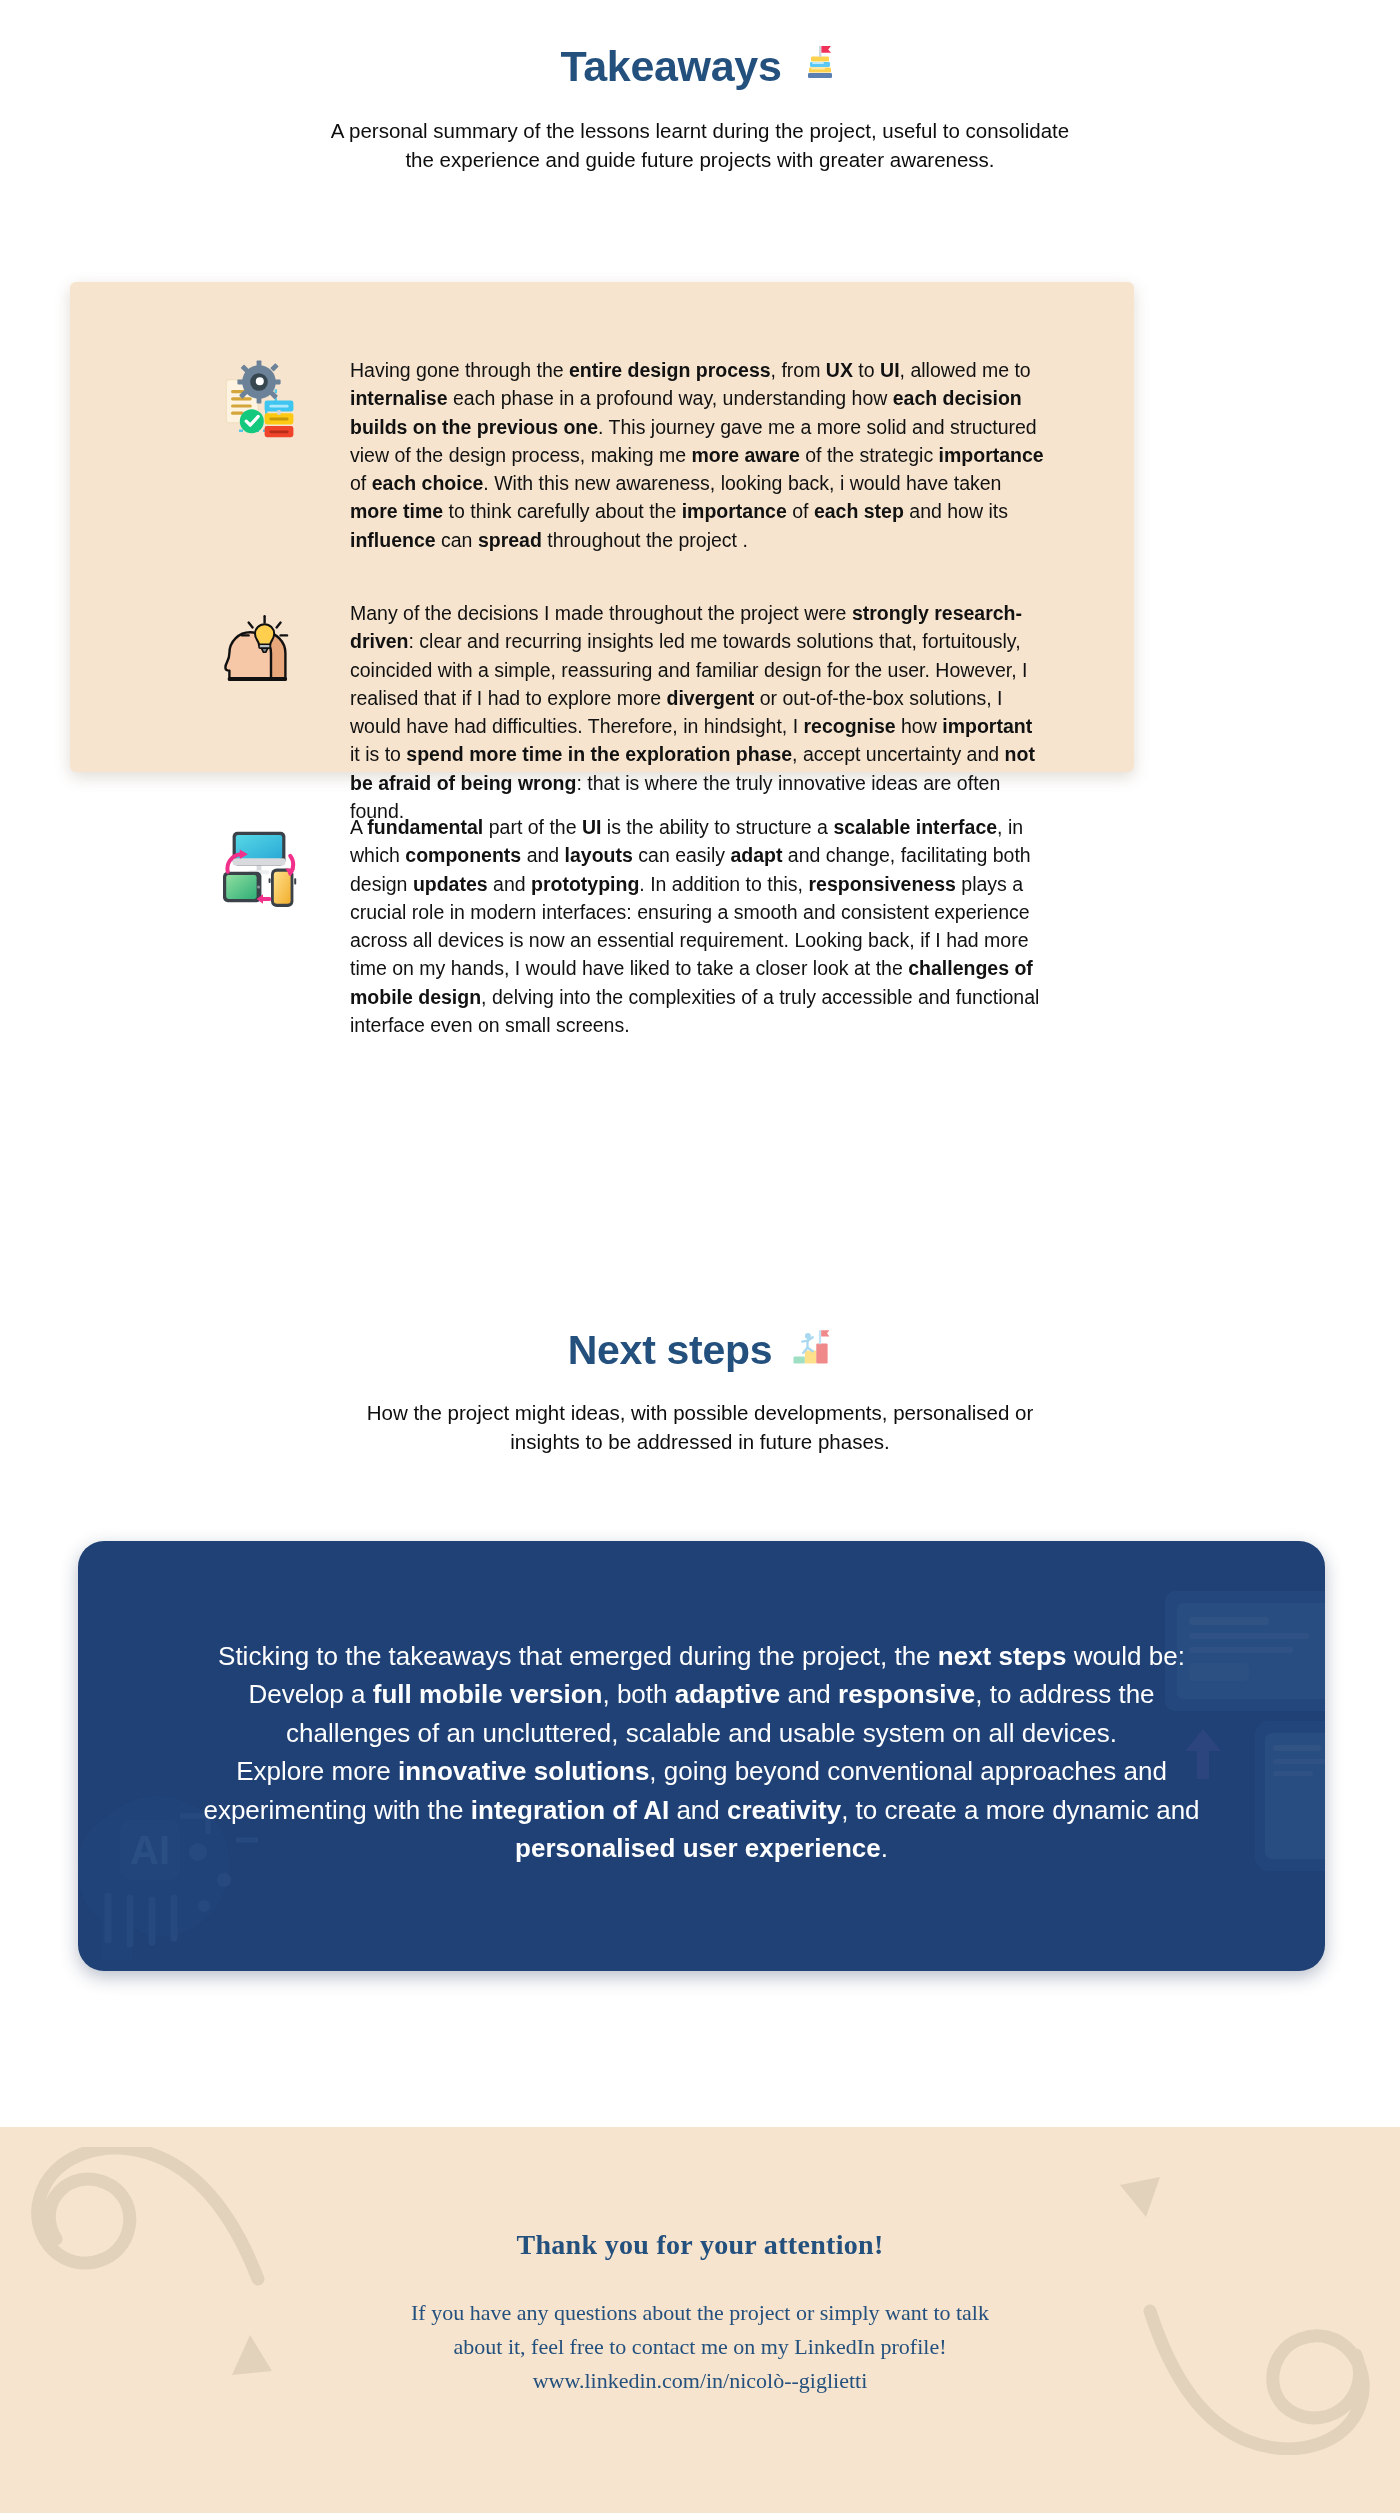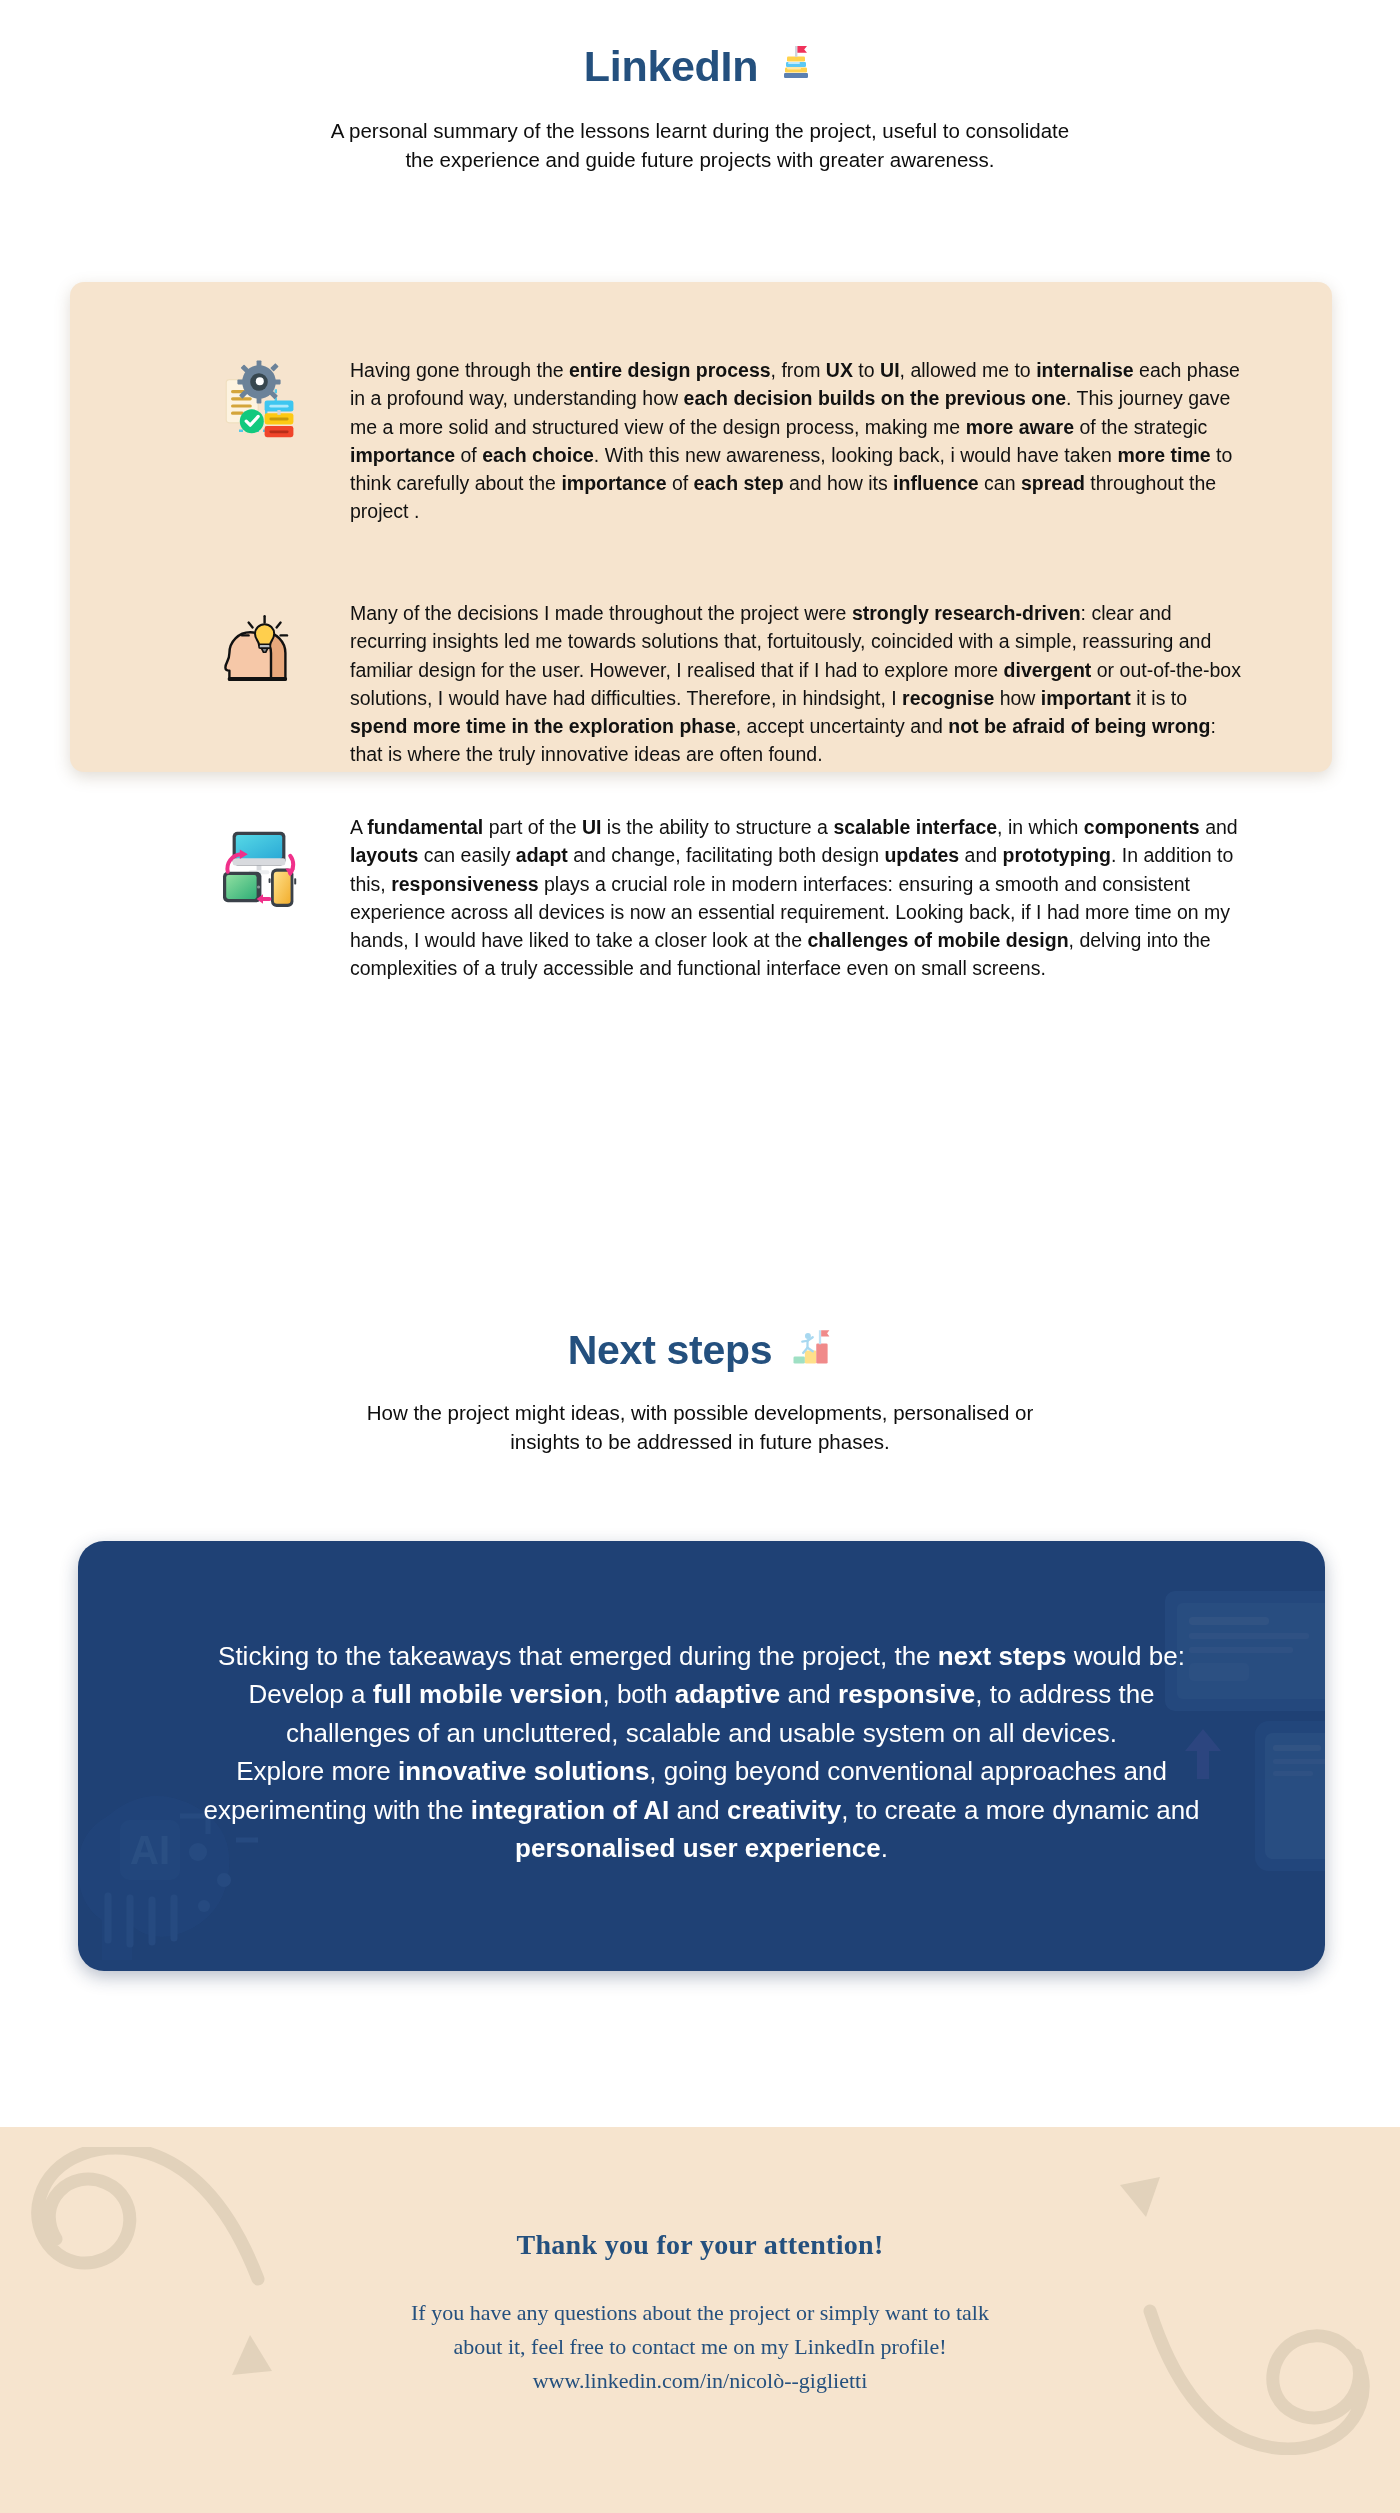--- a/index.html
+++ b/index.html
@@ -43,24 +43,24 @@
     color: #0d0d0d;
     text-align: center;
   }
   .sec-sub b { font-weight: normal; }
 
   
   .beige-card {
     position: absolute;
     left: 70px;
     top: 282px;
-    width: 1262px;
+    width: 1064px;
     height: 490px;
     background: #f6e4ce;
-    border-radius: 14px;
+    border-radius: 6px;
     box-shadow: 0 5px 16px rgba(120, 95, 65, 0.22);
   }
 
   .tk-row {
     position: absolute;
     display: flex;
     align-items: flex-start;
     left: 105px;
     right: 90px;
   }
@@ -168,21 +168,21 @@
   .footer-lines div { white-space: nowrap; }
 
   
   .glyph { display: inline-block; vertical-align: middle; }
 </style>
 </head>
 <body>
 
 <div class="section-head takeaways-head">
   <div class="sec-title">
-    <span>LinkedIn</span>
+    <span>Takeaways</span>
     <span class="glyph">
       <svg width="40" height="40" viewBox="0 0 40 40">
         <rect x="8" y="31" width="24" height="5" rx="1.2" fill="#5b7fb0"></rect>
         <rect x="9" y="25.5" width="22" height="5" rx="1.2" fill="#ffd24d"></rect>
         <rect x="11" y="25.5" width="14" height="2" rx="1" fill="#ffe9a8"></rect>
         <rect x="10" y="20" width="20" height="5" rx="1.2" fill="#5bc8f5"></rect>
         <rect x="12" y="20" width="12" height="2" rx="1" fill="#bdeaff"></rect>
         <rect x="11" y="14.5" width="18" height="5" rx="1.2" fill="#ffd24d"></rect>
         <rect x="19" y="4" width="2.4" height="11" fill="#cfd6de"></rect>
         <path d="M21.4 4 H31 L28.2 7.4 L31 10.8 H21.4 Z" fill="#f0325b"></path>

